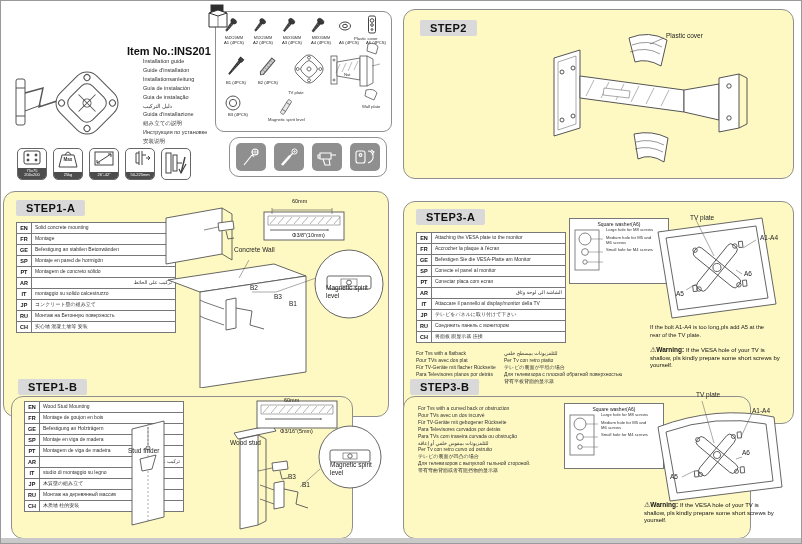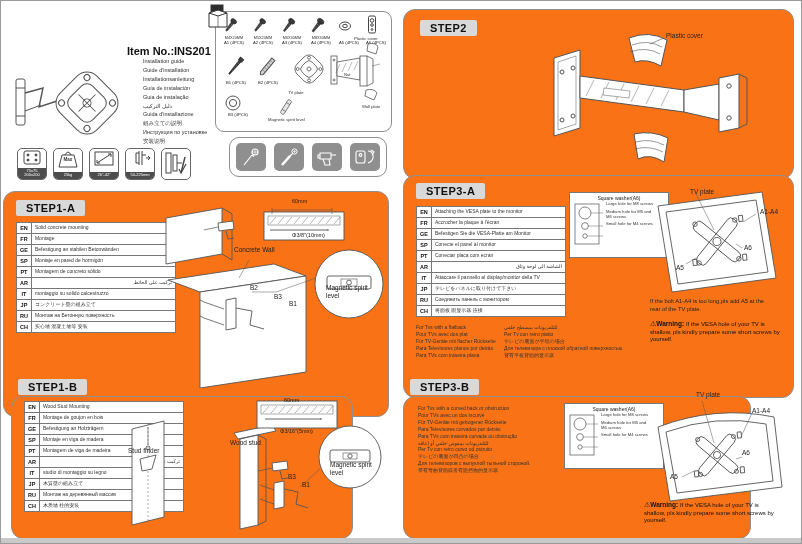--- a/index.html
+++ b/index.html
@@ -1,20 +1,20 @@
 <!DOCTYPE html>
 <html><head>
 <meta charset="utf-8">
 <style>
 *{margin:0;padding:0;box-sizing:border-box}
 html,body{background:#fff}
 body{width:802px;height:544px;font-family:"Liberation Sans","DejaVu Sans",sans-serif;color:#222}
 .page{position:relative;width:802px;height:544px;background:#fff;border:1px solid #9a9a9a;overflow:hidden}
 .abs{position:absolute}
-.panel{position:absolute;border:1px solid #8f8f8f;border-radius:12px;background:#f97316}
+.panel{position:absolute;border:1px solid #8f8f8f;border-radius:12px;background:#fef9c3}
 .badge{position:absolute;background:#d9d9d9;color:#111;font-weight:bold;font-size:11px;padding:2px 10px;border-radius:2px;letter-spacing:.4px;white-space:nowrap}
 .lang-table{position:absolute;border-collapse:collapse;background:#fff}
 .lang-table td{border:1px solid #777;font-size:5px;line-height:1.1;padding:1px 3px;height:11px;color:#333;white-space:nowrap}
 .lang-table td.code{font-weight:bold;width:14px;text-align:center;font-size:5.5px;color:#111}
 .lang-table td.ar{text-align:right;direction:rtl}
 .label{position:absolute;font-size:6.5px;color:#222;white-space:nowrap}
 .label.sm{font-size:5.5px}
 .tinylabel{position:absolute;font-size:4.2px;color:#333;white-space:nowrap}
 .logo{display:flex;align-items:center;gap:5px}
 .logo-mark{width:30px;height:22px;background:#111;border-radius:6px;display:flex;align-items:center;justify-content:center}
@@ -535,21 +535,21 @@
     </div>
     <div class="label sm" style="left:272px;top:0px">60mm</div>
     <div class="label sm" style="left:268px;top:31px">Φ3/16"(5mm)</div>
     <div class="label" style="left:116px;top:50px">Stud finder</div>
     <div class="label" style="left:218px;top:42px">Wood stud</div>
     <div class="label" style="left:276px;top:76px">B3</div>
     <div class="label" style="left:290px;top:84px">B1</div>
     <div class="label" style="left:318px;top:64px;width:52px;white-space:normal;line-height:8px">Magnetic spirit level</div>
   </div>
 
-  <div class="panel" style="left:402px;top:174px;width:391px;height:223px">
+  <div class="panel" style="left:402px;top:200px;width:391px;height:223px">
     <div class="badge" style="left:12px;top:7px">STEP3-A</div>
     <table class="lang-table" style="left:12px;top:30px;width:150px">
       <tbody>
           <tr>
             <td class="code">EN</td>
             <td>Attaching the VESA plate to the monitor</td>
           </tr>
       <tr>
             <td class="code">FR</td>
             <td>Accrocher la plaque à l'écran</td>

